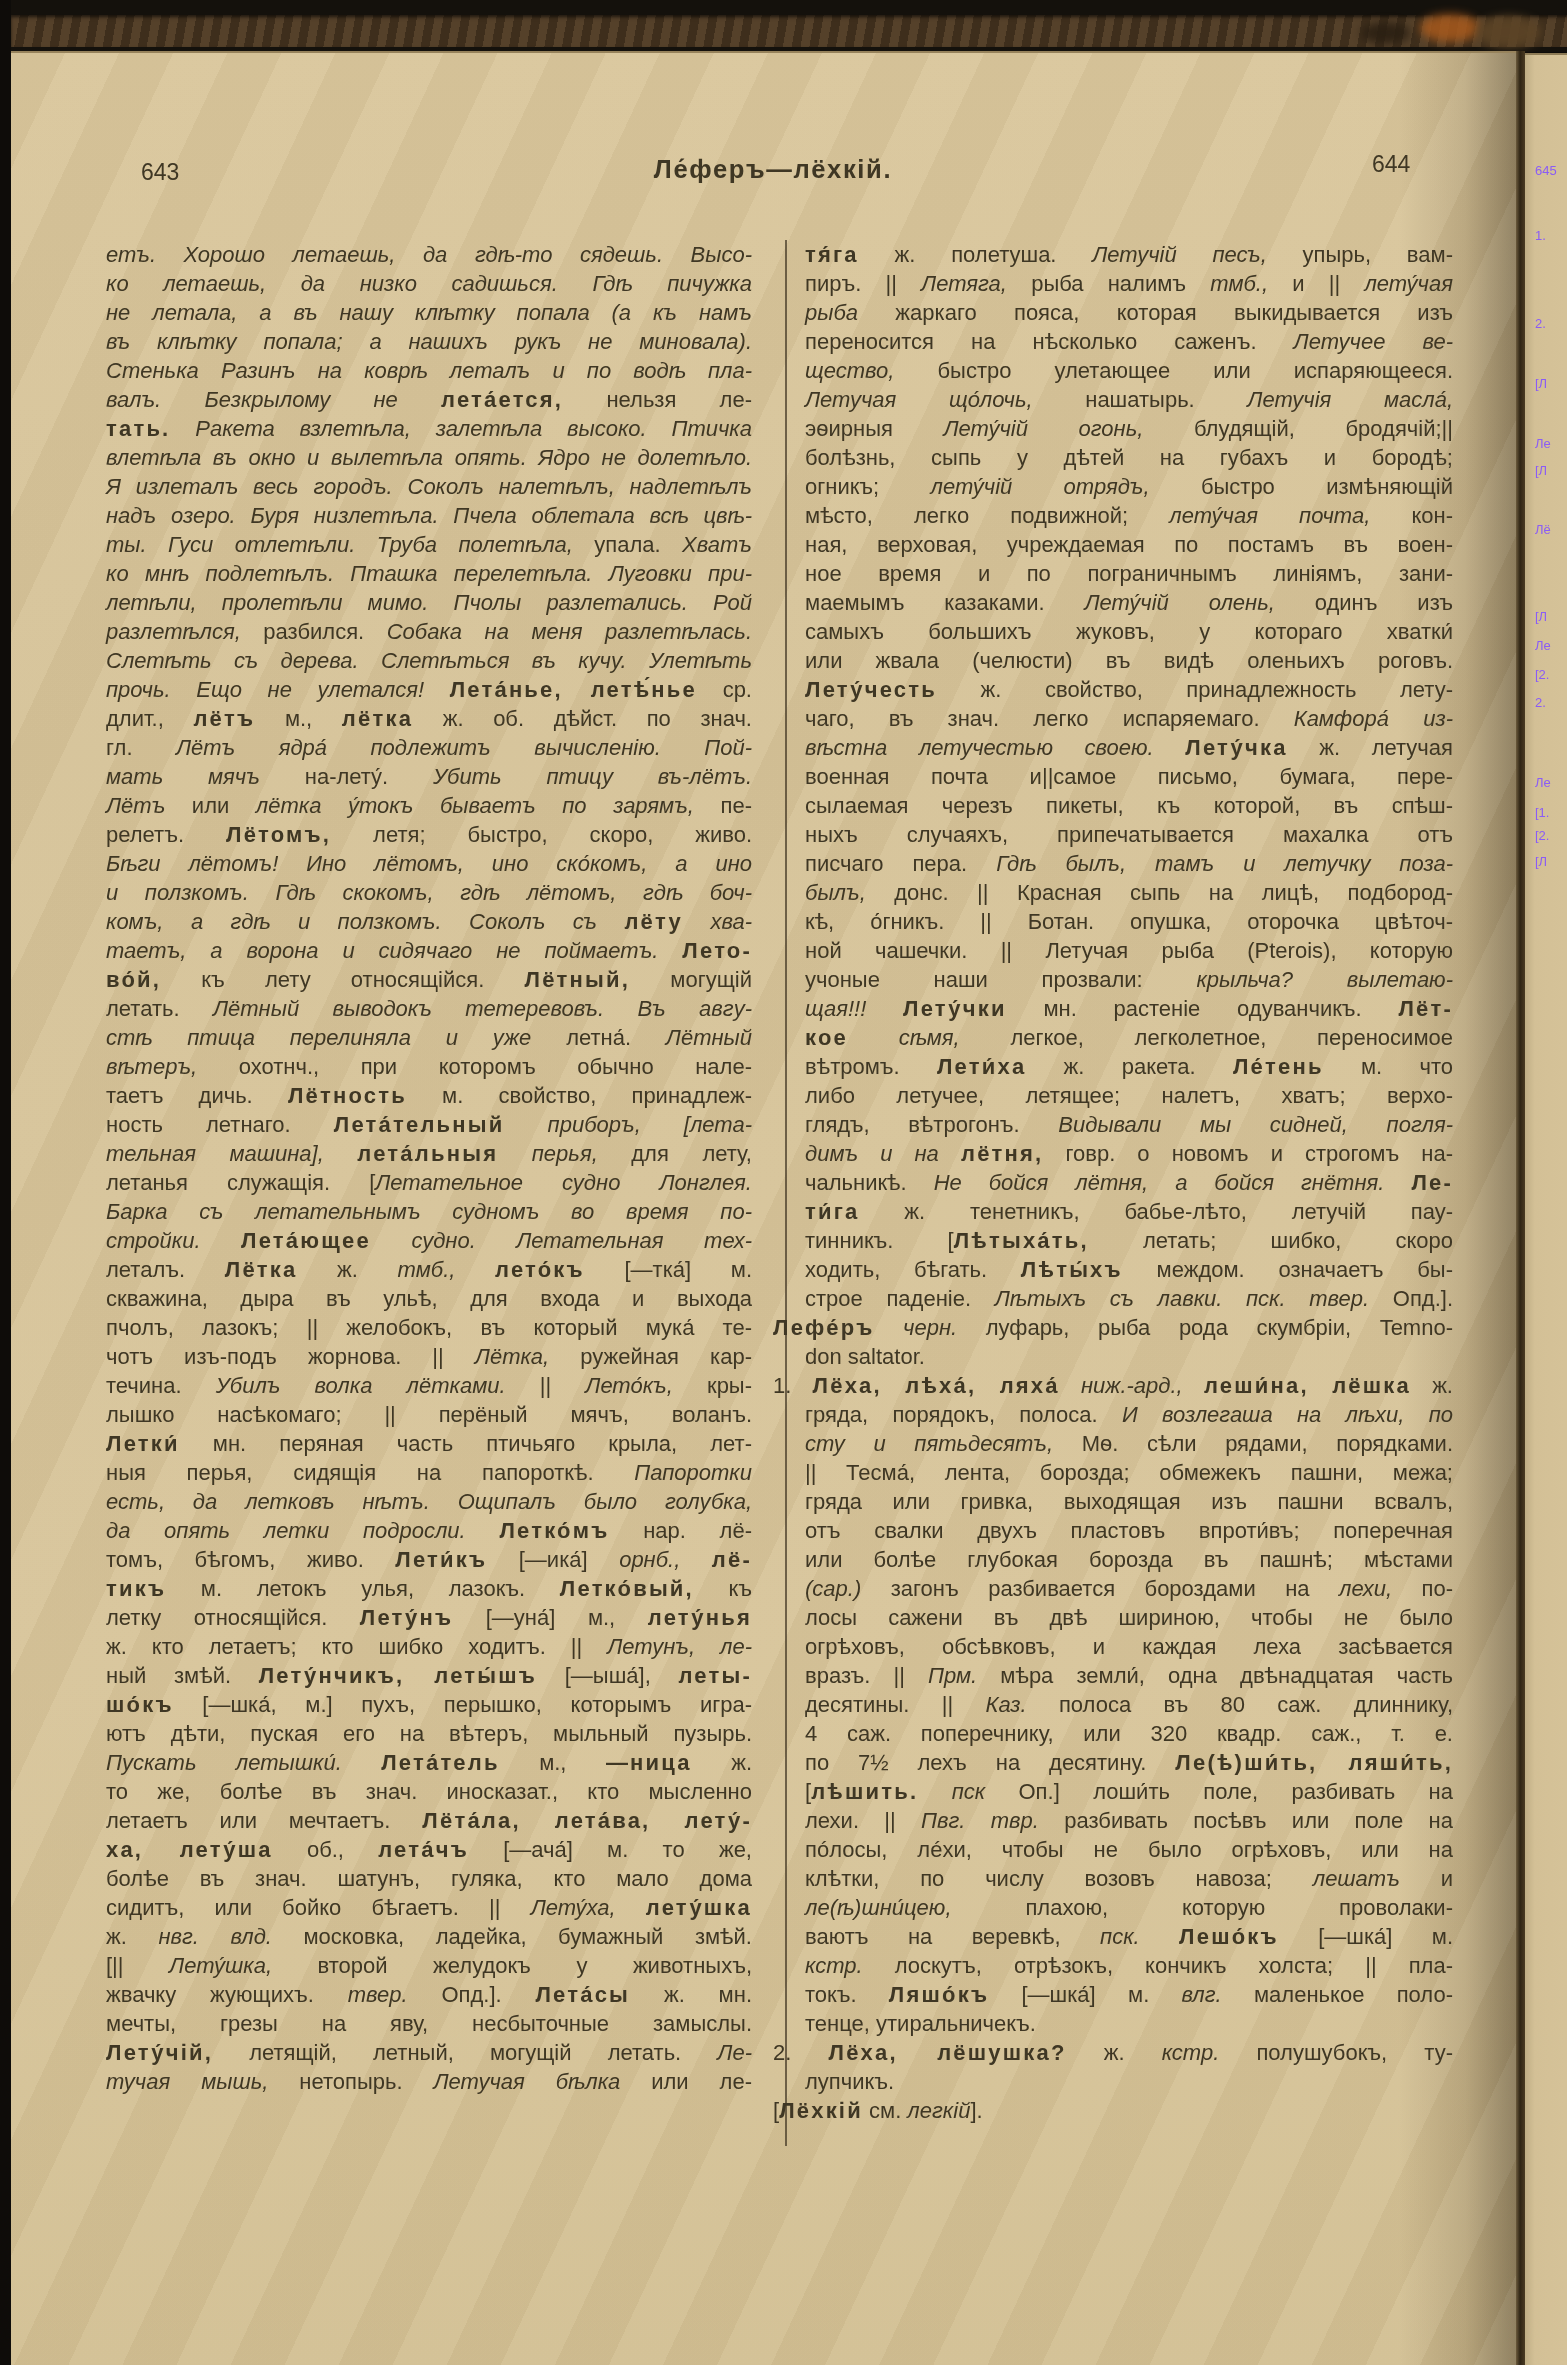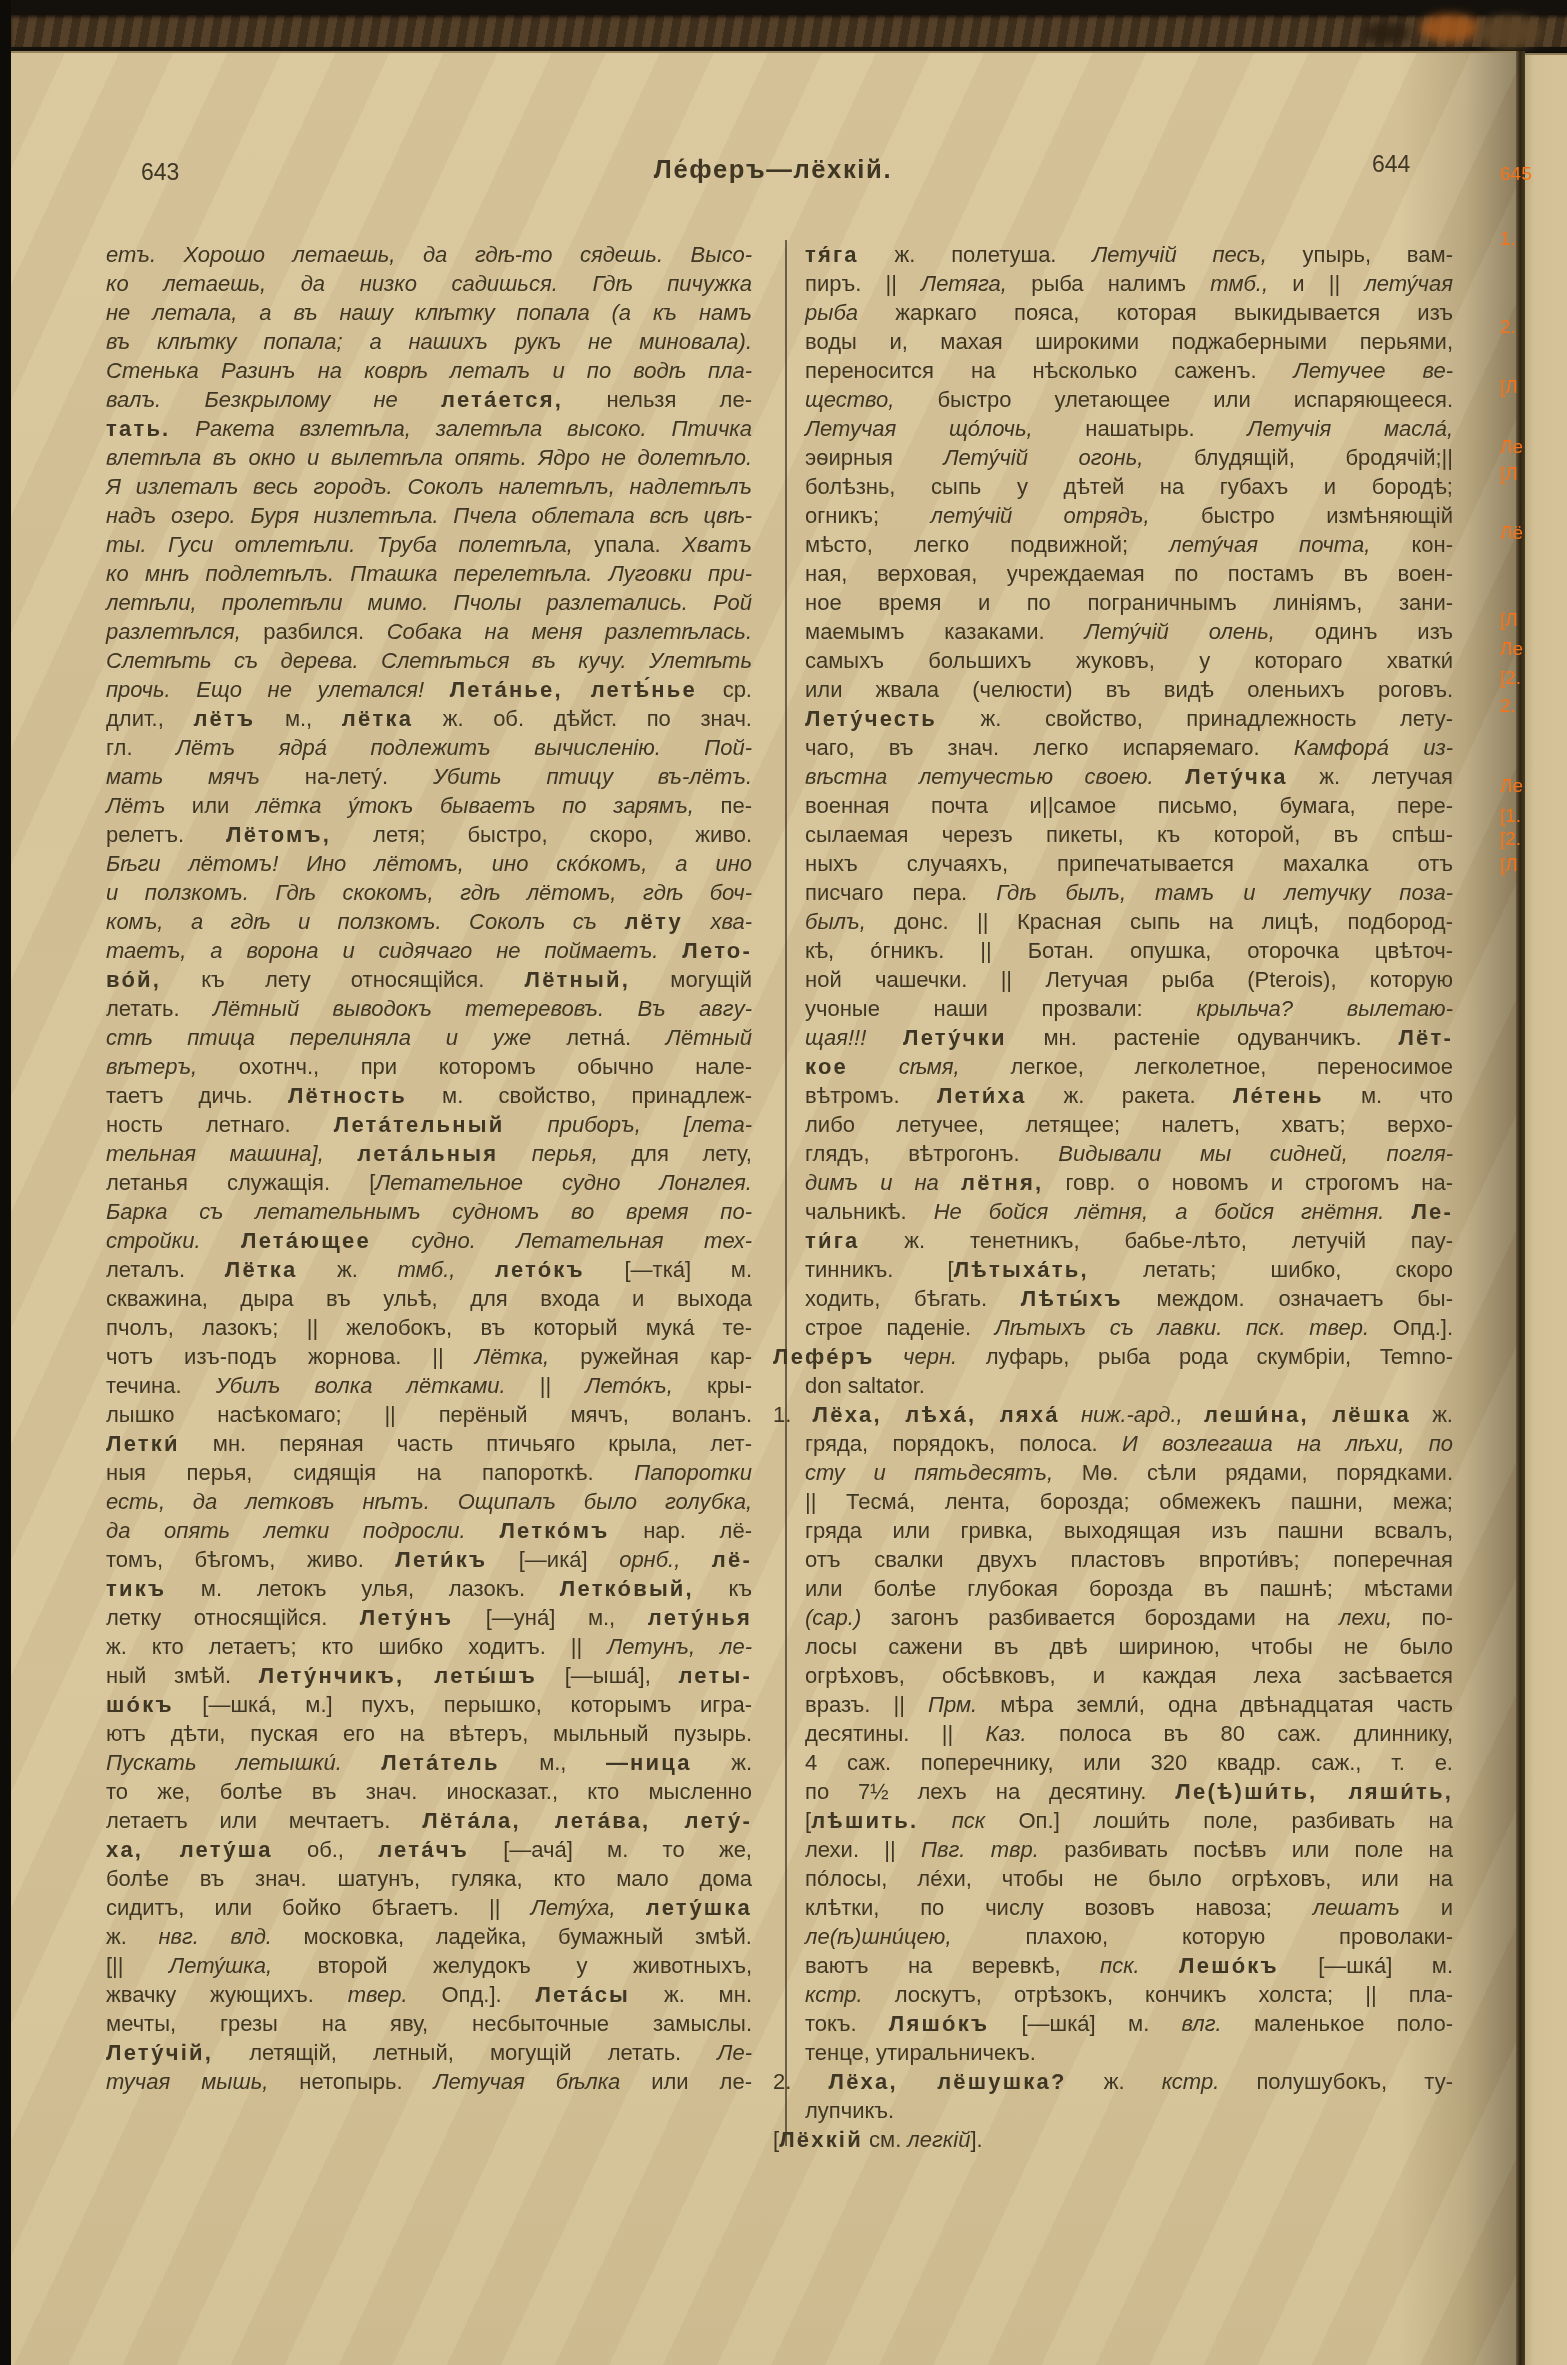--- a/index.html
+++ b/index.html
@@ -21,21 +21,21 @@
       background:linear-gradient(180deg,#d9c69c 0%,#d5c298 30%,#d7c49a 70%,#d2bf93 100%);
       border-top:2.2px solid #97835c;}
   #gutter-shadow{position:absolute;right:0;top:0;width:120px;height:100%;
       background:linear-gradient(90deg,rgba(74,58,32,0) 0%,rgba(74,58,32,.18) 55%,rgba(46,35,18,.45) 100%);}
   #page-crease{position:absolute;left:1505px;top:51px;width:8.7px;height:2314px;
       background:linear-gradient(90deg,#6b5a3c 0%,#2e2414 45%,#4a3b22 100%);}
   
   #next-page{position:absolute;left:1514px;top:53px;width:54px;height:2312px;
       background:linear-gradient(90deg,#bfae85 0%,#d3c096 18%,#d6c399 100%);
       border-top:2.2px solid #8d7b55;}
-  .edge-frag{position:absolute;left:1489px;font-size:19px;color:#f97316;white-space:nowrap;}
+  .edge-frag{position:absolute;left:1524px;font-size:13px;color:#8b5cf6;white-space:nowrap;}
 
   
   #col-num-left{position:absolute;left:130px;top:159px;font-size:23px;}
   #col-num-right{position:absolute;left:1361px;top:151px;font-size:23px;}
   #running-title{position:absolute;left:8px;top:155px;width:1508px;text-align:center;
       font-size:25.6px;font-weight:700;letter-spacing:1.6px;}
 
   
   #column-divider{position:absolute;left:774px;top:240px;width:1.6px;height:1906px;
       background:rgba(52,42,24,.65);}
@@ -141,21 +141,20 @@
       <div class="line">[|| <i>Лету́шка,</i> второй желудокъ у животныхъ,</div>
       <div class="line">жвачку жующихъ. <i>твер.</i> Опд.]. <b class="hw">Лета́сы</b> ж. мн.</div>
       <div class="line">мечты, грезы на яву, несбыточные замыслы.</div>
       <div class="line"><b class="hw">Лету́чій,</b> летящій, летный, могущій летать. <i>Ле-</i></div>
       <div class="line"><i>тучая мышь,</i> нетопырь. <i>Летучая бѣлка</i> или ле-</div>
     </div>
   <div id="col-right" class="col">
       <div class="line"><b class="hw">тя́га</b> ж. полетуша. <i>Летучій песъ,</i> упырь, вам-</div>
       <div class="line">пиръ. || <i>Летяга,</i> рыба налимъ <i>тмб.,</i> и || <i>лету́чая</i></div>
       <div class="line"><i>рыба</i> жаркаго пояса, которая выкидывается изъ</div>
-      <div class="line">воды и, махая широкими поджаберными перьями,</div>
       <div class="line">переносится на нѣсколько саженъ. <i>Летучее ве-</i></div>
       <div class="line"><i>щество,</i> быстро улетающее или испаряющееся.</div>
       <div class="line"><i>Летучая що́лочь,</i> нашатырь. <i>Летучія масла́,</i></div>
       <div class="line">эѳирныя <i>Лету́чій огонь,</i> блудящій, бродячій;||</div>
       <div class="line">болѣзнь, сыпь у дѣтей на губахъ и бородѣ;</div>
       <div class="line">огникъ; <i>лету́чій отрядъ,</i> быстро измѣняющій</div>
       <div class="line">мѣсто, легко подвижной; <i>лету́чая почта,</i> кон-</div>
       <div class="line">ная, верховая, учреждаемая по постамъ въ воен-</div>
       <div class="line">ное время и по пограничнымъ линіямъ, зани-</div>
       <div class="line">маемымъ казаками. <i>Лету́чій олень,</i> одинъ изъ</div>

